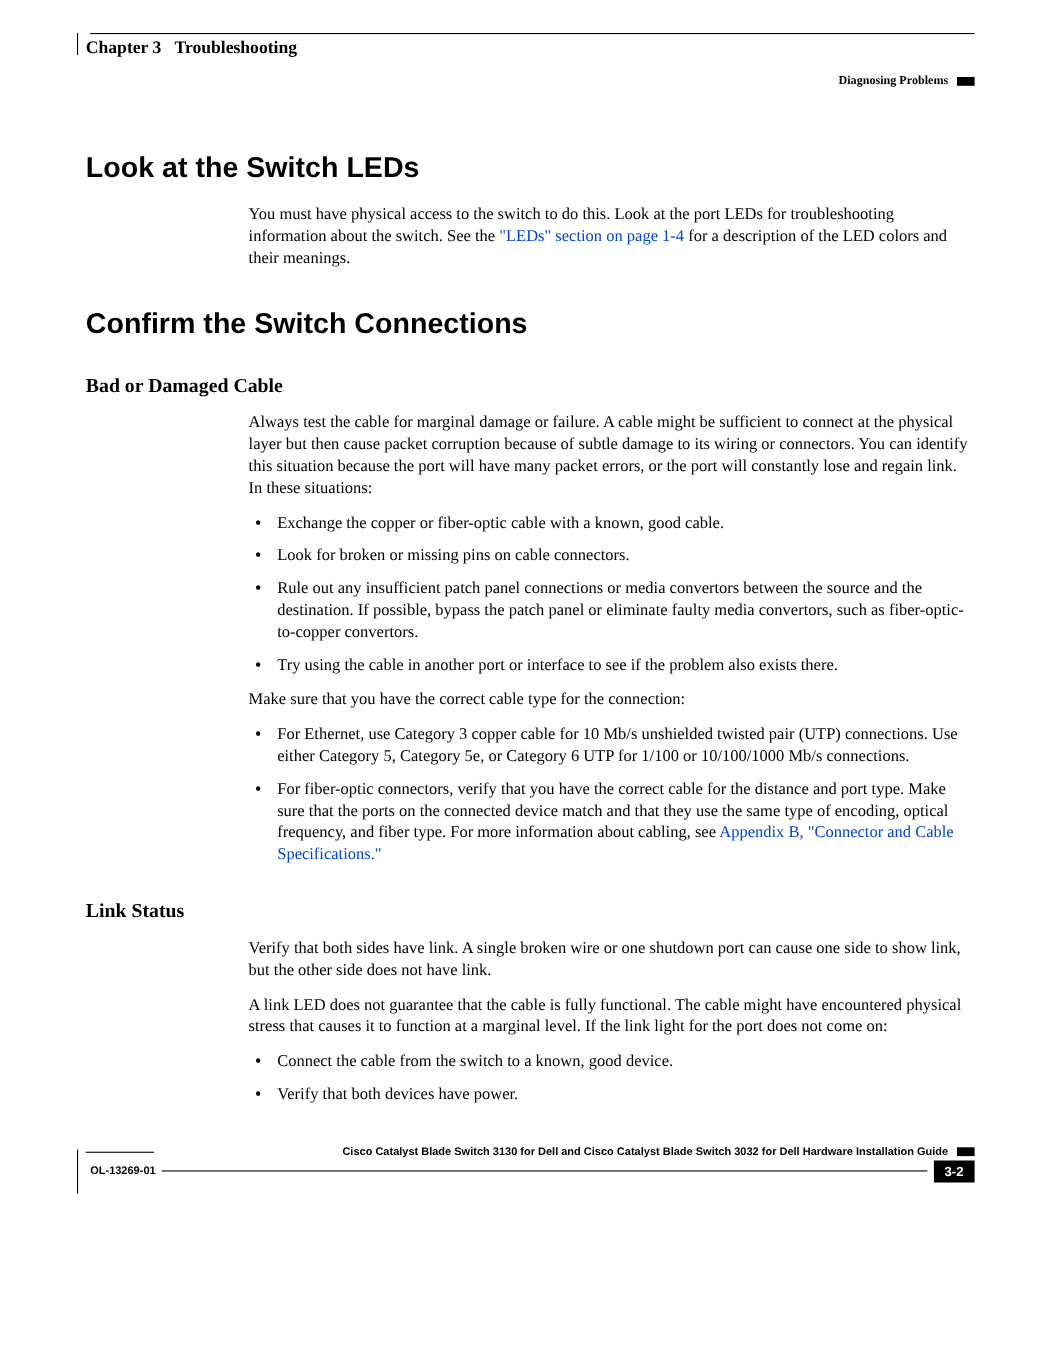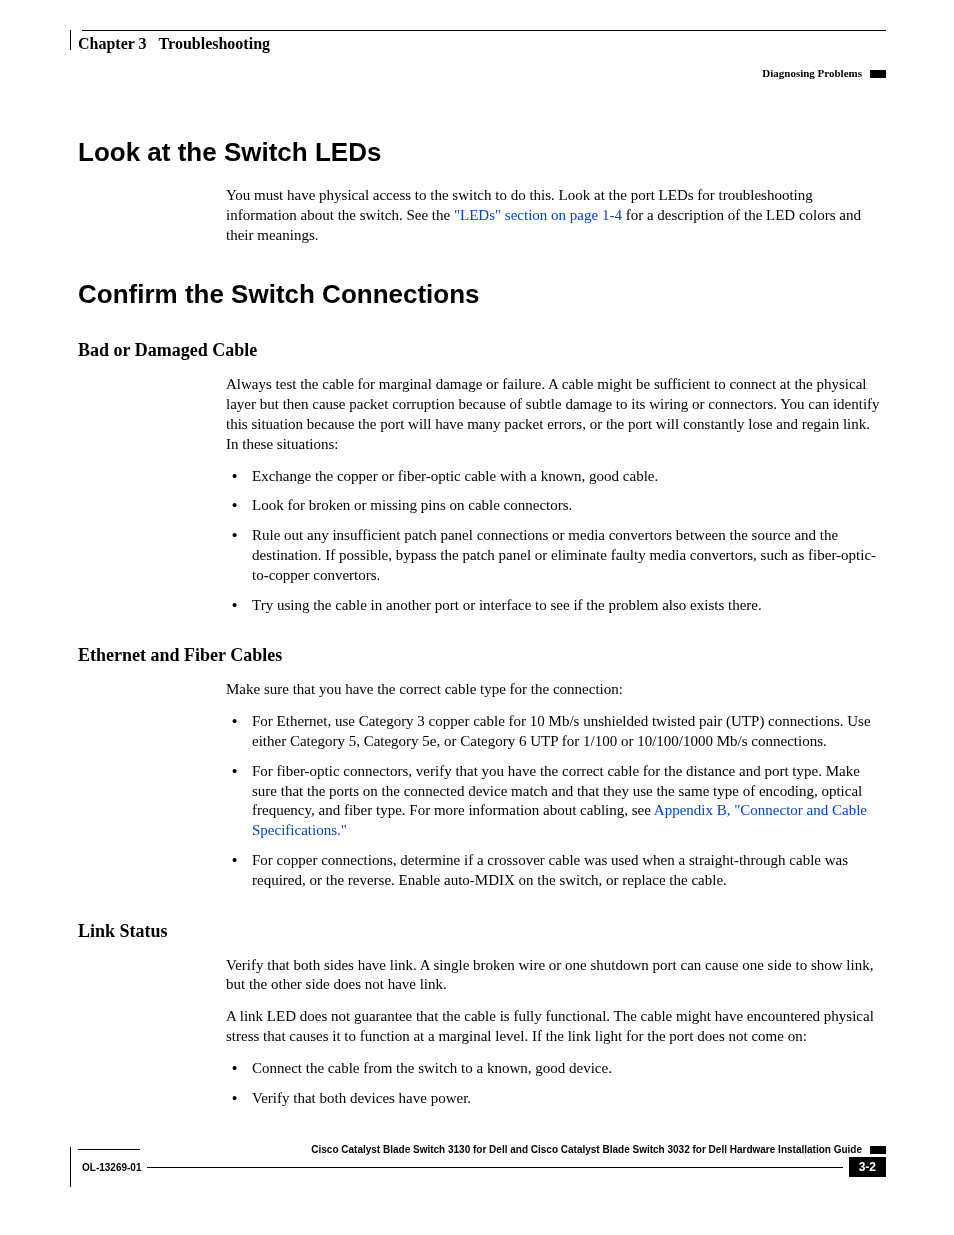--- a/index.html
+++ b/index.html
@@ -189,29 +189,27 @@
   <div class="body-indent">
     <p>Always test the cable for marginal damage or failure. A cable might be sufficient to connect at the physical layer but then cause packet corruption because of subtle damage to its wiring or connectors. You can identify this situation because the port will have many packet errors, or the port will constantly lose and regain link. In these situations:</p>
     <ul class="bullets">
       <li>Exchange the copper or fiber-optic cable with a known, good cable.</li>
       <li>Look for broken or missing pins on cable connectors.</li>
       <li>Rule out any insufficient patch panel connections or media convertors between the source and the destination. If possible, bypass the patch panel or eliminate faulty media convertors, such as fiber-optic-to-copper convertors.</li>
       <li>Try using the cable in another port or interface to see if the problem also exists there.</li>
     </ul>
   </div>
 
-  <h2>Ethernet and Fiber Cables</h2>
   <div class="body-indent">
     <p>Make sure that you have the correct cable type for the connection:</p>
     <ul class="bullets">
       <li>For Ethernet, use Category 3 copper cable for 10 Mb/s unshielded twisted pair (UTP) connections. Use either Category 5, Category 5e, or Category 6 UTP for 1/100 or 10/100/1000 Mb/s connections.</li>
       <li>
         <span>For fiber-optic connectors, verify that you have the correct cable for the distance and port type. Make sure that the ports on the connected device match and that they use the same type of encoding, optical frequency, and fiber type. For more information about cabling, see </span><span class="link">Appendix B, "Connector and Cable Specifications."</span>
       </li>
-      <li>For copper connections, determine if a crossover cable was used when a straight-through cable was required, or the reverse. Enable auto-MDIX on the switch, or replace the cable.</li>
     </ul>
   </div>
 
   <h2>Link Status</h2>
   <div class="body-indent">
     <p>Verify that both sides have link. A single broken wire or one shutdown port can cause one side to show link, but the other side does not have link.</p>
     <p>A link LED does not guarantee that the cable is fully functional. The cable might have encountered physical stress that causes it to function at a marginal level. If the link light for the port does not come on:</p>
     <ul class="bullets">
       <li>Connect the cable from the switch to a known, good device.</li>
       <li>Verify that both devices have power.</li>

